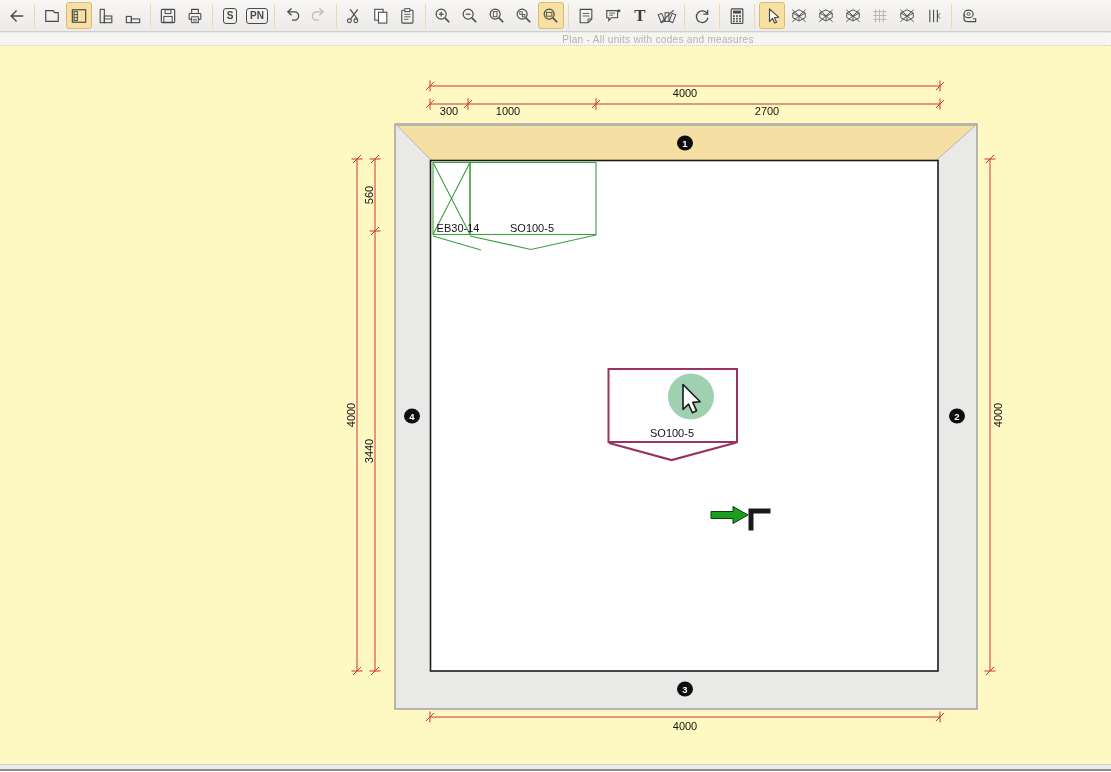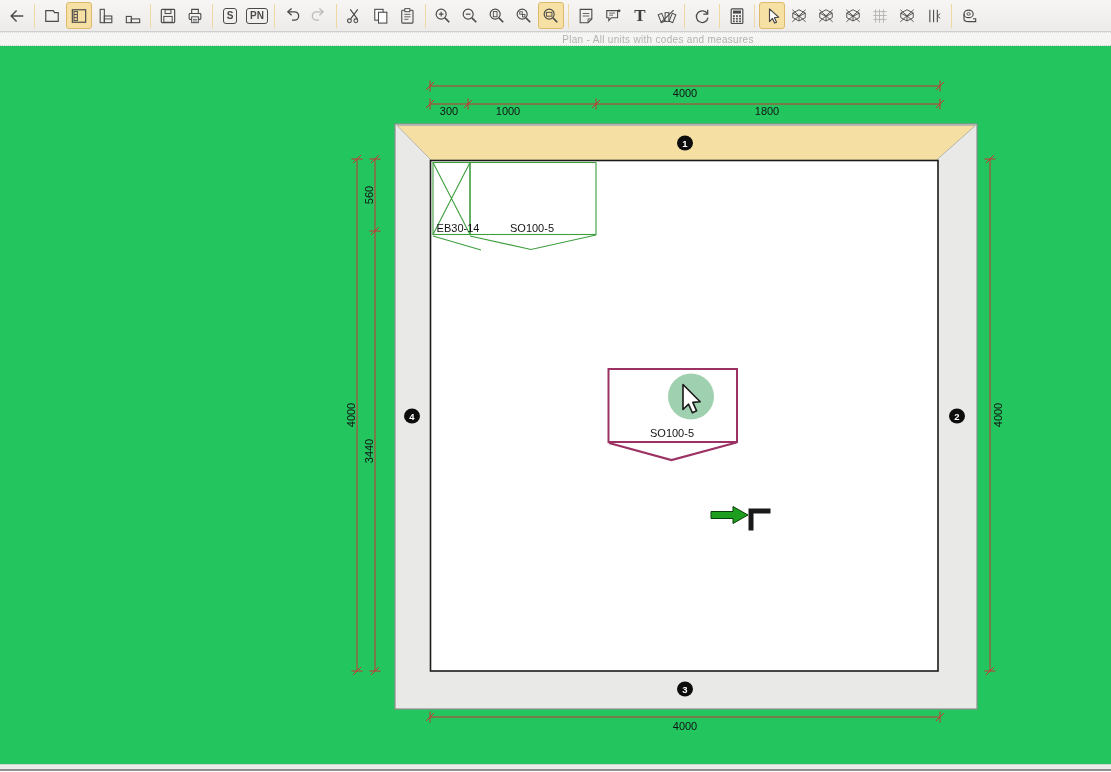--- a/index.html
+++ b/index.html
@@ -19,21 +19,21 @@
   .tb-sep{width:1px;height:24px;background:#ecd9a4;margin:0 3px;flex:0 0 auto;}
   .framed{border:1.4px solid #4a4a4a;border-radius:3px;font-size:10px;font-weight:700;
           padding:1px 3px;color:#4a4a4a;line-height:12px;}
   .tlabel{font-family:"Liberation Serif",serif;font-size:17px;font-weight:700;color:#3f3f3f;line-height:17px;}
   
   .statusbar{height:12px;background:#f5f5f3;border-top:1px dotted #dddddb;
              border-bottom:1px dotted #cfcfcc;position:relative;padding-left:29px;}
   .statusbar span{position:absolute;left:658px;top:50%;transform:translate(-50%,-50%);
                   font-size:10px;color:#b3b3b0;white-space:nowrap;letter-spacing:.3px;}
   
-  .canvas{position:relative;width:1111px;height:718px;background:#22c55e;}
+  .canvas{position:relative;width:1111px;height:718px;background:#fef9c3;}
   .canvas svg.plan{position:absolute;left:0;top:0;}
   .lbl{position:absolute;transform:translate(-50%,-50%);font-size:11px;color:#141414;
        white-space:nowrap;pointer-events:none;}
   .rot{transform:translate(-50%,-50%) rotate(-90deg);}
   .badge{position:absolute;width:16px;height:15px;transform:translate(-50%,-50%);
          background:#0d0d0d;border-radius:50%;color:#fff;font-size:9.5px;font-weight:700;
          text-align:center;line-height:15px;}
   
   .bottomstrip{height:4px;background:#ebebea;border-top:1px solid #d2d2d0;
                border-bottom:2px solid #8f8f8d;}
@@ -392,21 +392,21 @@
     <polygon points="711,512.5 733,512.5 733,507.5 748,516 733,524.5 733,519.5 711,519.5" fill="#1e9e1e" stroke="#083f08" stroke-width="1"></polygon>
     <path d="M748.5 509.5h22v5h-17v17h-5z" fill="#1a1a1a"></path>
 
     <circle cx="691" cy="397.5" r="23" fill="#92c9a4" fill-opacity="0.88"></circle>
     <polygon points="683,385.5 683,410.5 688.6,405.2 692.4,413.8 696.6,411.8 692.8,403.4 700.2,402.8" fill="#ffffff" stroke="#1a1a1a" stroke-width="1.6" stroke-linejoin="round"></polygon>
   </svg>
 
   <span class="lbl" style="left:685px;top:47px">4000</span>
   <span class="lbl" style="left:449px;top:65px">300</span>
   <span class="lbl" style="left:508px;top:65px">1000</span>
-  <span class="lbl" style="left:767px;top:65px">1800</span>
+  <span class="lbl" style="left:767px;top:65px">2700</span>
   <span class="lbl" style="left:685px;top:680px">4000</span>
   <span class="lbl rot" style="left:351px;top:369px">4000</span>
   <span class="lbl rot" style="left:369px;top:149px">560</span>
   <span class="lbl rot" style="left:369px;top:405px">3440</span>
   <span class="lbl rot" style="left:998px;top:369px">4000</span>
 
   <span class="lbl" style="left:458px;top:182px">EB30-14</span>
   <span class="lbl" style="left:532px;top:182px">SO100-5</span>
   <span class="lbl" style="left:672px;top:387px">SO100-5</span>
 

